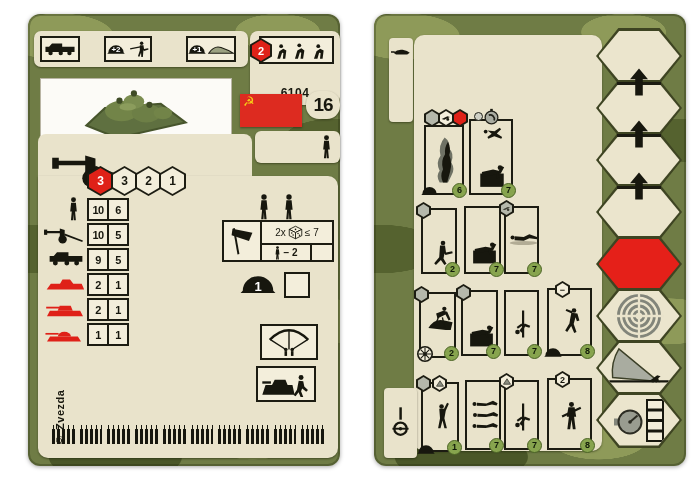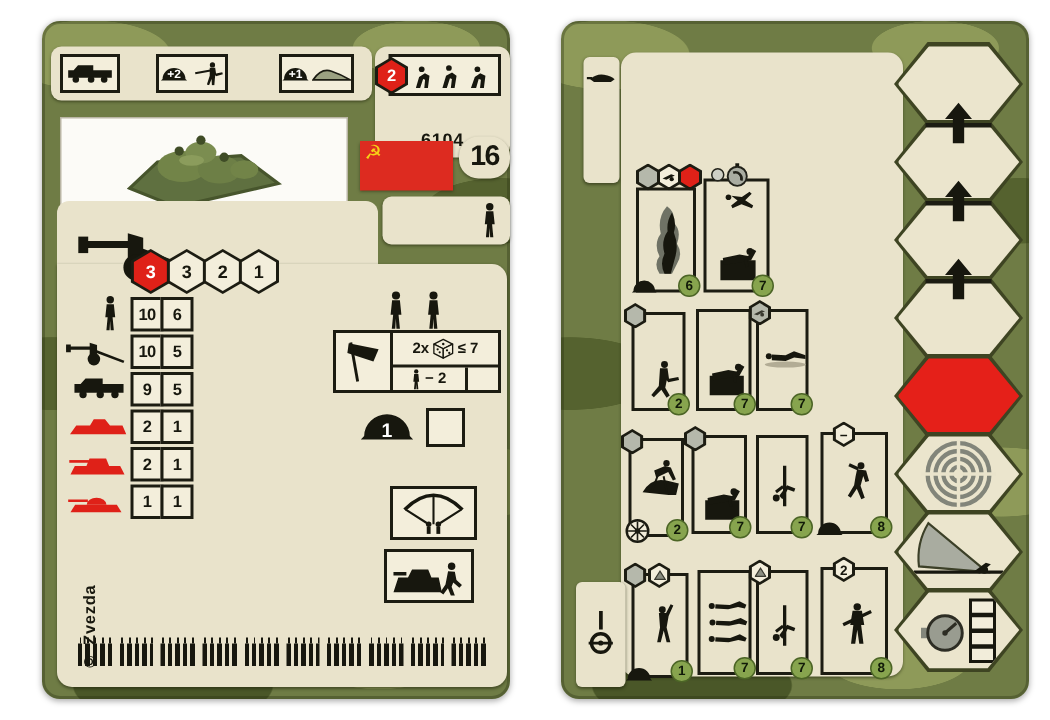--- a/index.html
+++ b/index.html
@@ -397,21 +397,21 @@
       <use href="#i-person"></use>
     </svg>
 
   <div class="abs obox" style="left:194px;top:206px;width:112px;height:42px;display:flex;background:#f3eedb">
     <div class="ctr" style="width:36px;border-right:2px solid #1c1c12">
       <svg style="width:26px;height:30px">
           <use href="#i-flag"></use>
         </svg>
     </div>
     <div style="flex:1;display:flex;flex-direction:column">
-      <div class="ctr" style="height:21px;border-bottom:2px solid #1c1c12;gap:2px;font-weight:bold;font-size:10px">
+      <div class="ctr" style="height:21px;border-bottom:2px solid #1c1c12;gap:2px;font-weight:normal;font-size:10px">
         <span>2x</span>
         <svg style="width:15px;height:15px">
             <use href="#i-dice"></use>
           </svg>
         <span>≤ 7</span>
       </div>
       <div style="flex:1;display:flex">
         <div class="ctr" style="flex:1;gap:2px;font-weight:bold;font-size:10px">
           <svg style="width:7px;height:14px">
               <use href="#i-person"></use>

